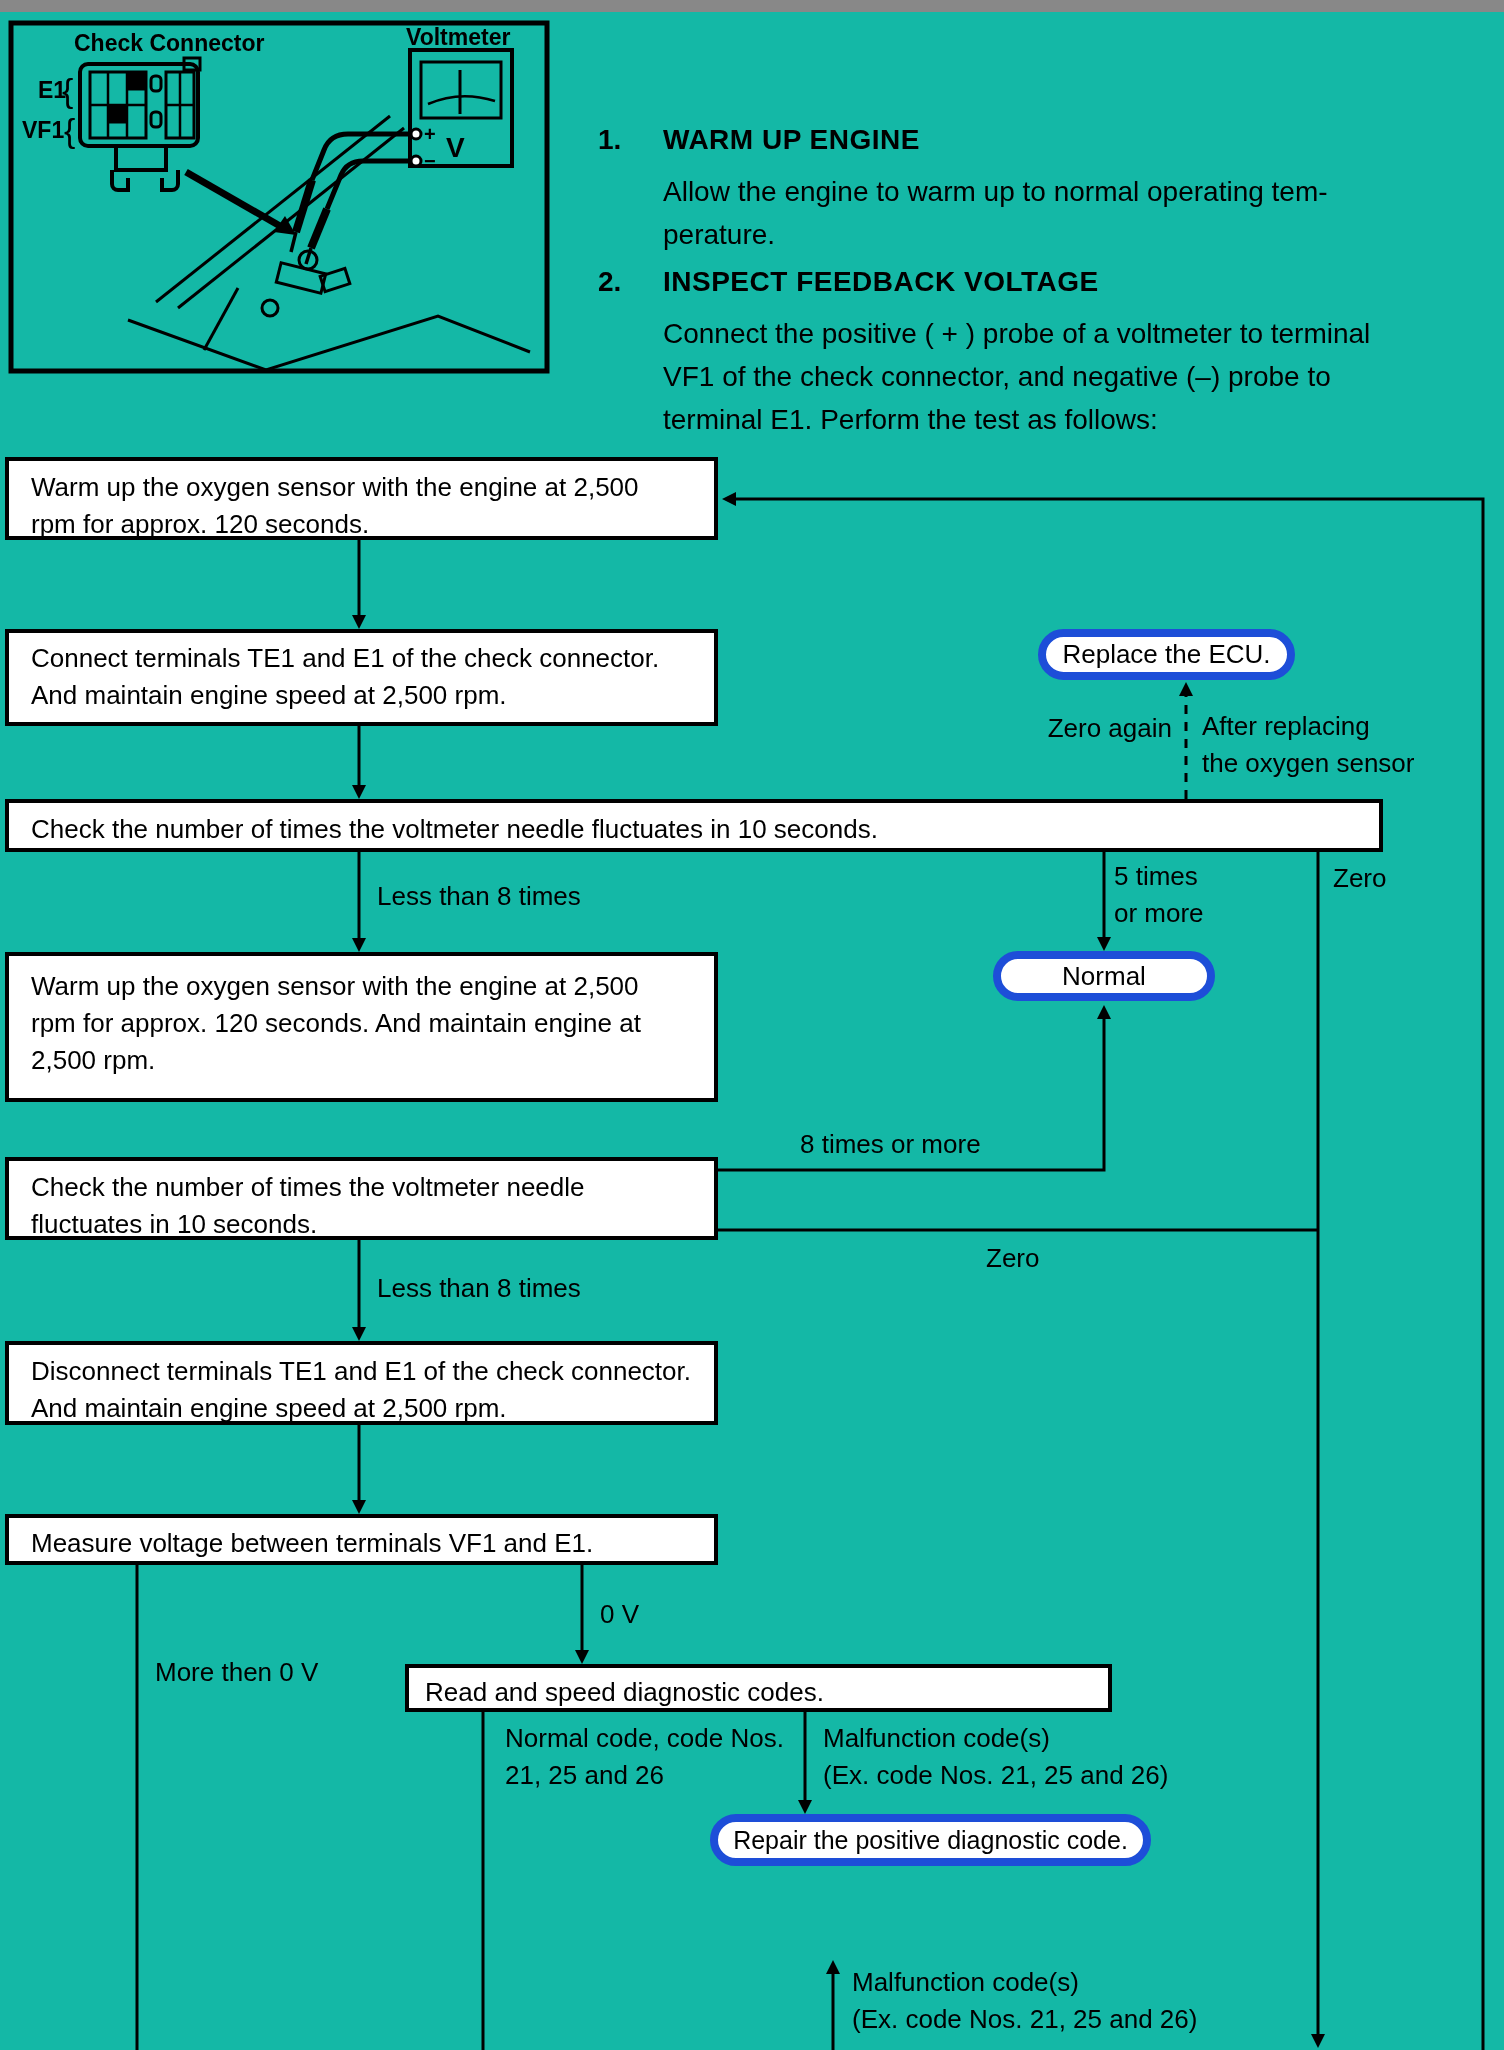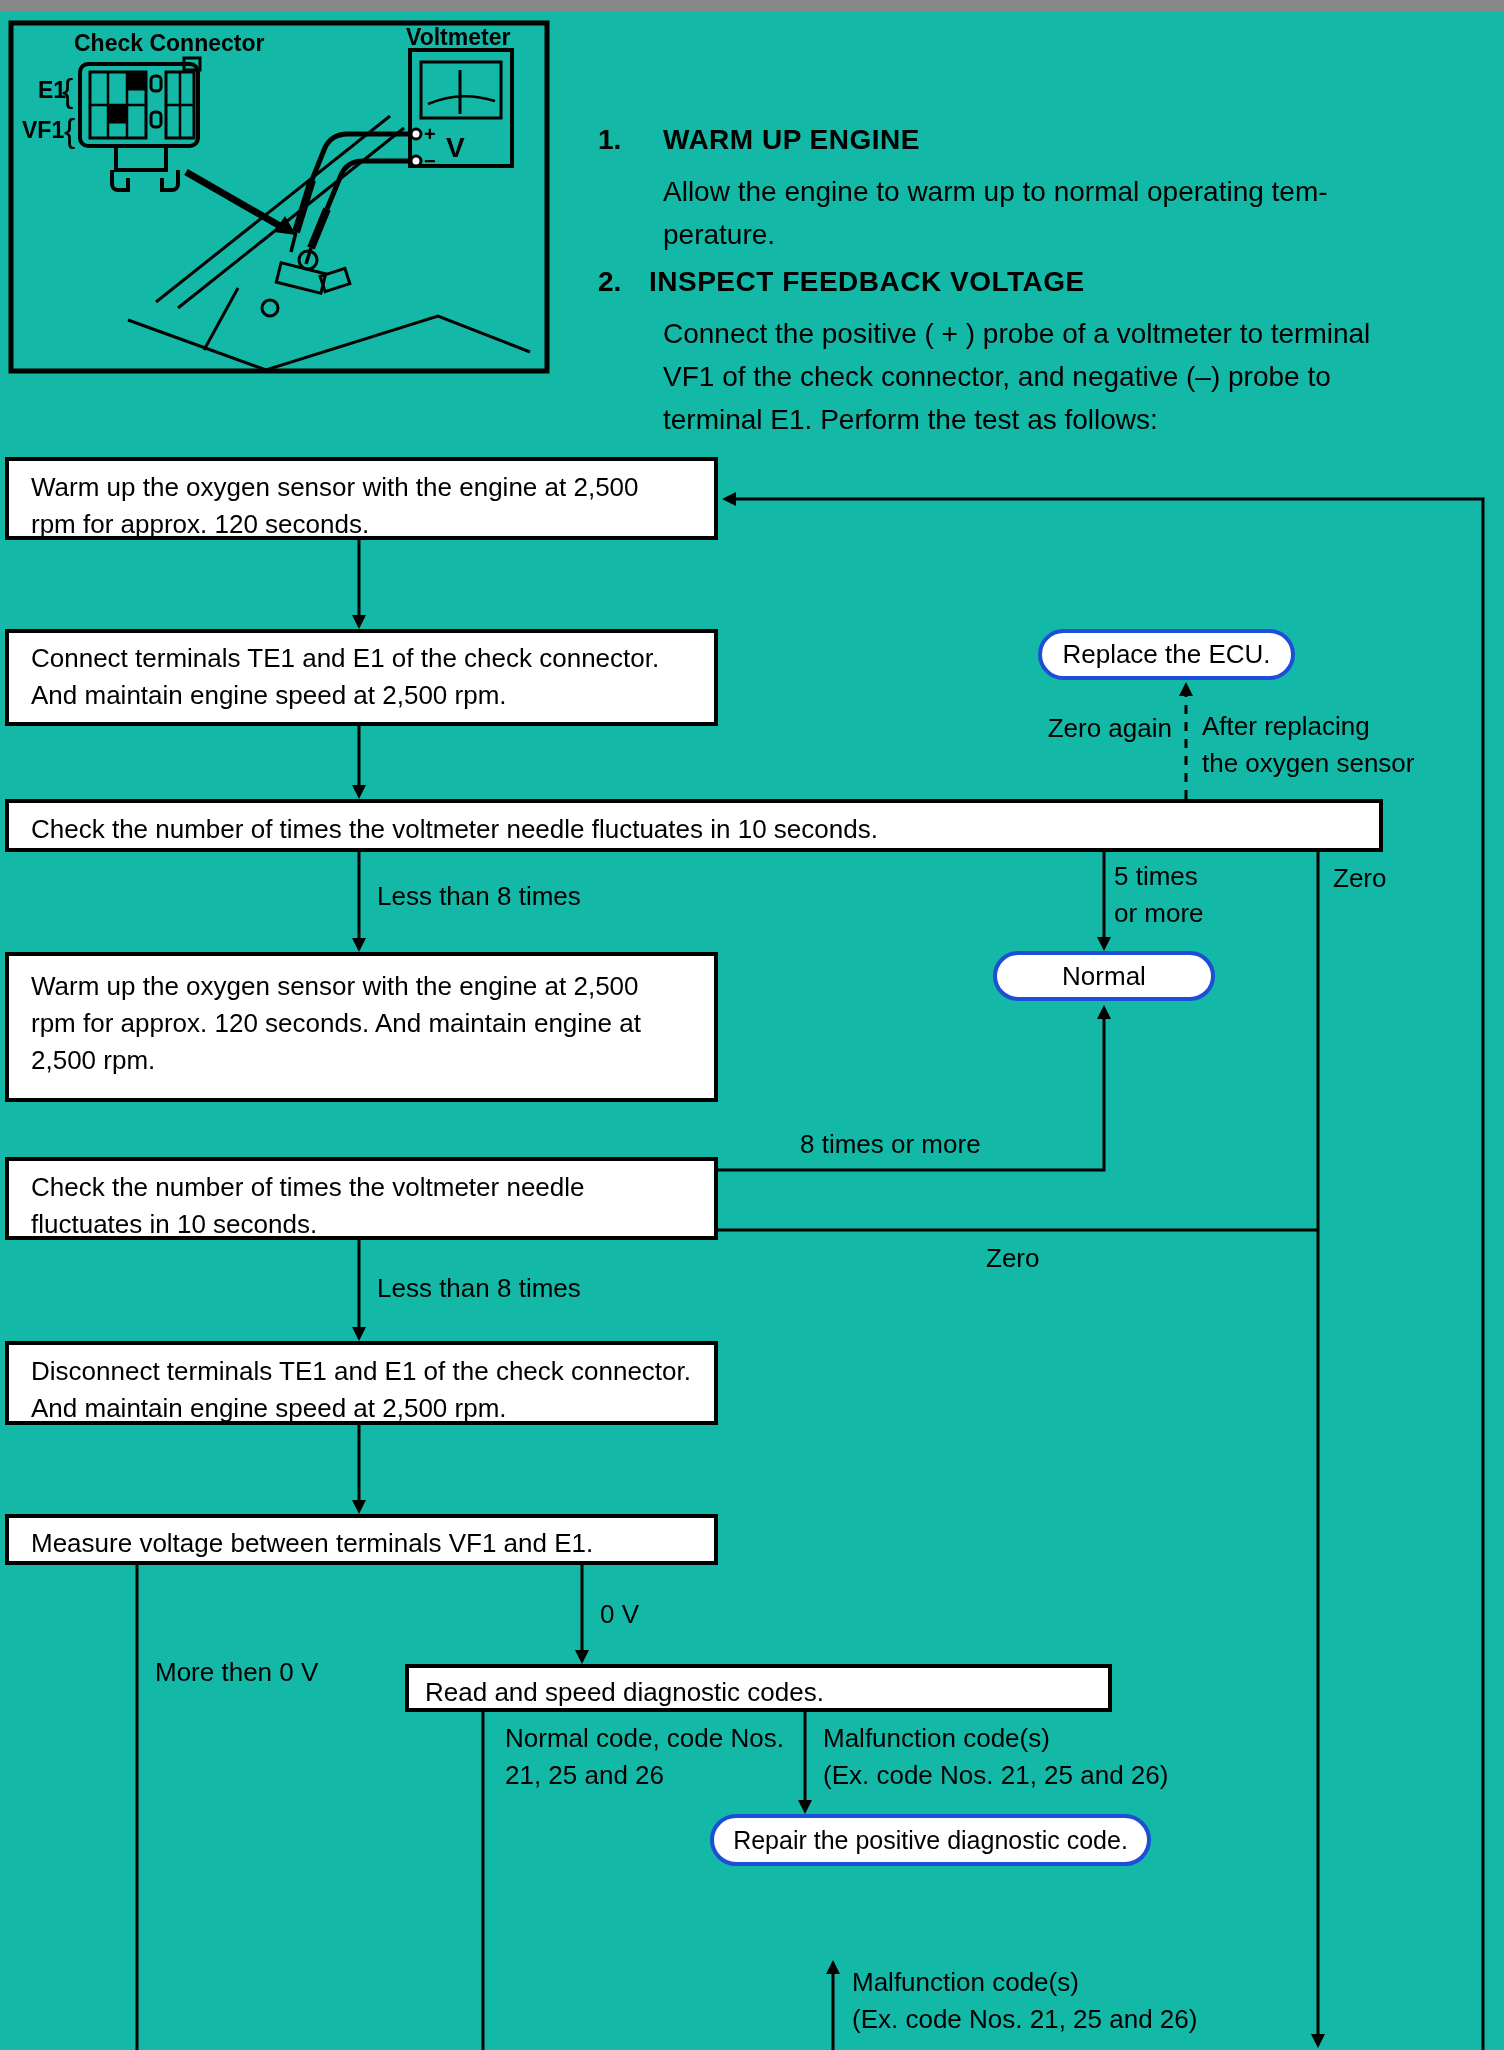--- a/index.html
+++ b/index.html
@@ -6,21 +6,21 @@
   .page{
     position:relative;width:1504px;height:2050px;background:#14b8a6;
     overflow:hidden;font-family:"Liberation Sans",sans-serif;color:#000;margin-top:12px;
   }
   .abs{position:absolute;}
   .fbox{
     position:absolute;border:4px solid #000;background:#fff;box-sizing:border-box;
     font-size:26px;line-height:37px;white-space:pre-line;
   }
   .stadium{
-    position:absolute;border:4px solid #1d4ed8;border-radius:28px;background:#fff;
+    position:absolute;border:8px solid #1d4ed8;border-radius:28px;background:#fff;
     box-sizing:border-box;display:flex;align-items:center;justify-content:center;
     font-size:26px;
   }
   .lbl{
     position:absolute;font-size:26px;line-height:37px;white-space:pre-line;
   }
   .instr-num{position:absolute;font-size:28px;font-weight:bold;}
   .instr-title{position:absolute;font-size:28px;font-weight:bold;letter-spacing:.5px;}
   .instr-body{position:absolute;font-size:28px;line-height:43px;white-space:pre-line;width:800px;}
   svg{display:block;}
@@ -98,21 +98,21 @@
       <path d="M230,268 L196,330"></path>
     </g>
   </svg>
 
   <div class="instr-num" style="left:598px;top:112px;">1.</div>
   <div class="instr-title" style="left:663px;top:112px;">WARM UP ENGINE</div>
   <div class="instr-body" style="left:663px;top:158px;">Allow the engine to warm up to normal operating tem-
 perature.</div>
 
   <div class="instr-num" style="left:598px;top:254px;">2.</div>
-  <div class="instr-title" style="left:649px;top:254px;">INSPECT FEEDBACK VOLTAGE</div>
+  <div class="instr-title" style="left:663px;top:254px;">INSPECT FEEDBACK VOLTAGE</div>
   <div class="instr-body" style="left:663px;top:300px;">Connect the positive ( + ) probe of a voltmeter to terminal
 VF1 of the check connector, and negative (–) probe to
 terminal E1. Perform the test as follows:</div>
 
   <svg class="conn" width="1504" height="2050" viewBox="0 0 1504 2050">
     <g stroke="#000" stroke-width="3" fill="none">
       <path d="M359,528 V612"></path>
       <path d="M359,698 V782"></path>
       <path d="M1483,2050 V487 H731"></path>
       <path d="M1186,787 V676" stroke-dasharray="9,8"></path>

